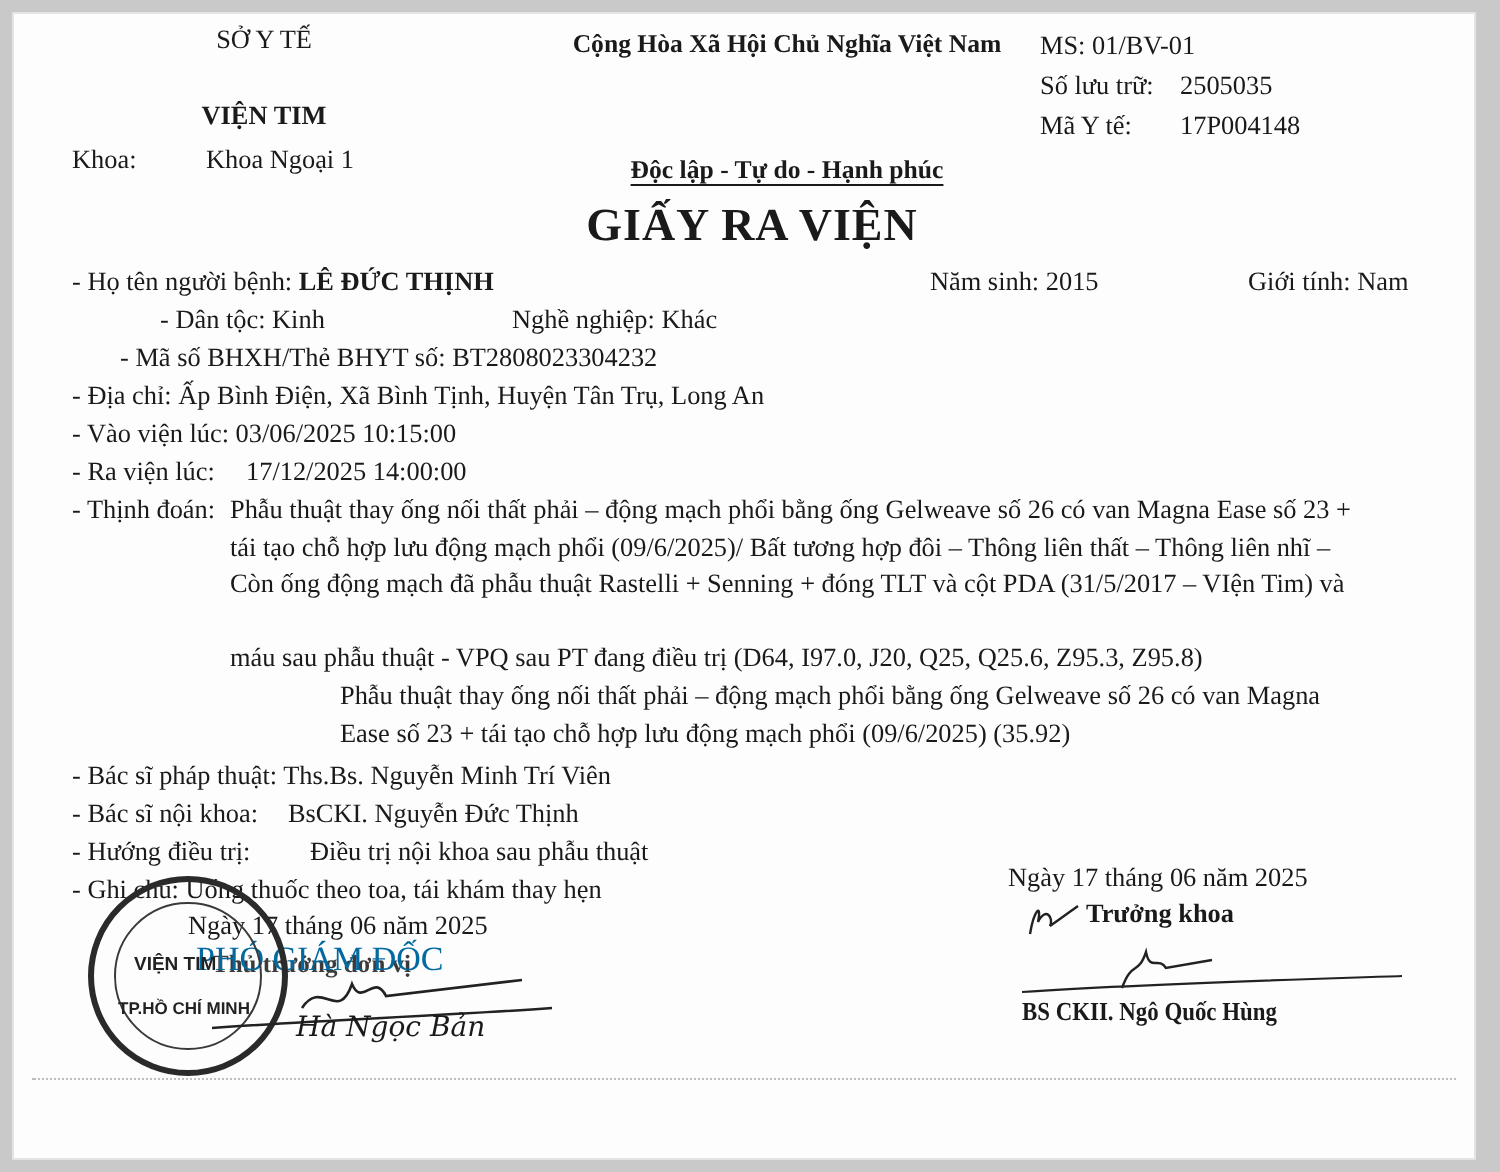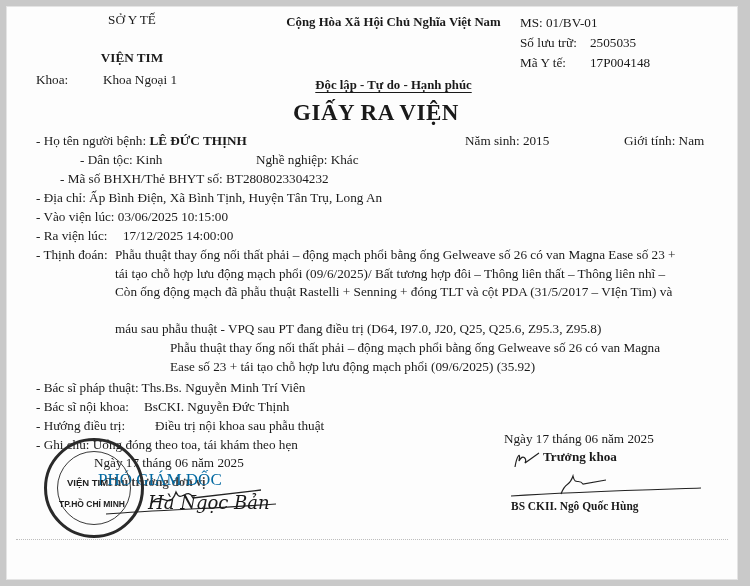--- a/index.html
+++ b/index.html
@@ -119,38 +119,38 @@
   <div class="line" style="top:393px;">
     <span>- Bác sĩ nội khoa:</span>
   </div>
   <div class="ind" style="left:138px; top:393px;">BsCKI. Nguyễn Đức Thịnh</div>
   <div class="line" style="top:412px;">
     <span>- Hướng điều trị:</span>
   </div>
   <div class="ind" style="left:149px; top:412px;">Điều trị nội khoa sau phẫu thuật</div>
   <div class="line" style="top:431px;">
     <span>- Ghi chú:</span>
-    <span>Uống đóng theo toa, tái khám theo hẹn</span>
+    <span>Uống thuốc theo toa, tái khám thay hẹn</span>
   </div>
 
   <div class="ind" style="left:88px; top:449px;">Ngày 17 tháng 06 năm 2025</div>
   <div class="ind b" style="left:100px; top:469px; font-size:12.5px; opacity:0.85;">Thủ trưởng đơn vị</div>
   <div class="abs sans-big" style="left:92px; top:464px;">PHÓ GIÁM ĐỐC</div>
 
   <div class="stamp">
     <div class="stamp-inner"></div>
     <div class="stamp-text" style="left:20px; top:36px;">VIỆN TIM</div>
     <div class="stamp-text" style="left:12px; top:58px; font-size:8.5px;">TP.HỒ CHÍ MINH</div>
   </div>
 
   <svg class="abs" style="left:95px; top:478px;" width="230" height="40">
     <path d="M50 20 C 60 5, 68 28, 75 8 C 80 20, 86 2, 92 14 L 160 6" stroke="#222" stroke-width="1.3" fill="none"></path>
     <path d="M5 30 C 60 26, 120 24, 175 20" stroke="#222" stroke-width="1.2" fill="none"></path>
   </svg>
-  <div class="abs sig" style="left:142px; top:486px; font-size:18px;">Hà Ngọc Bản</div>
+  <div class="abs sig" style="left:142px; top:500px; font-size:14px;">Hà Ngọc Bản</div>
 
   <div class="ind" style="left:498px; top:425px;">Ngày 17 tháng 06 năm 2025</div>
   <svg class="abs" style="left:505px; top:443px;" width="30" height="20">
     <path d="M4 18 C 6 6, 10 2, 8 12 C 12 4, 16 10, 14 14 L 28 4" stroke="#222" stroke-width="1.2" fill="none"></path>
   </svg>
   <div class="ind b" style="left:537px; top:443px;">Trưởng khoa</div>
   <svg class="abs" style="left:505px; top:462px;" width="200" height="30">
     <path d="M50 26 C 55 12, 58 20, 62 8 C 64 18, 68 10, 72 16 L 95 12" stroke="#222" stroke-width="1.2" fill="none"></path>
     <path d="M0 28 C 60 24, 130 22, 190 20" stroke="#222" stroke-width="1.1" fill="none"></path>
   </svg>

